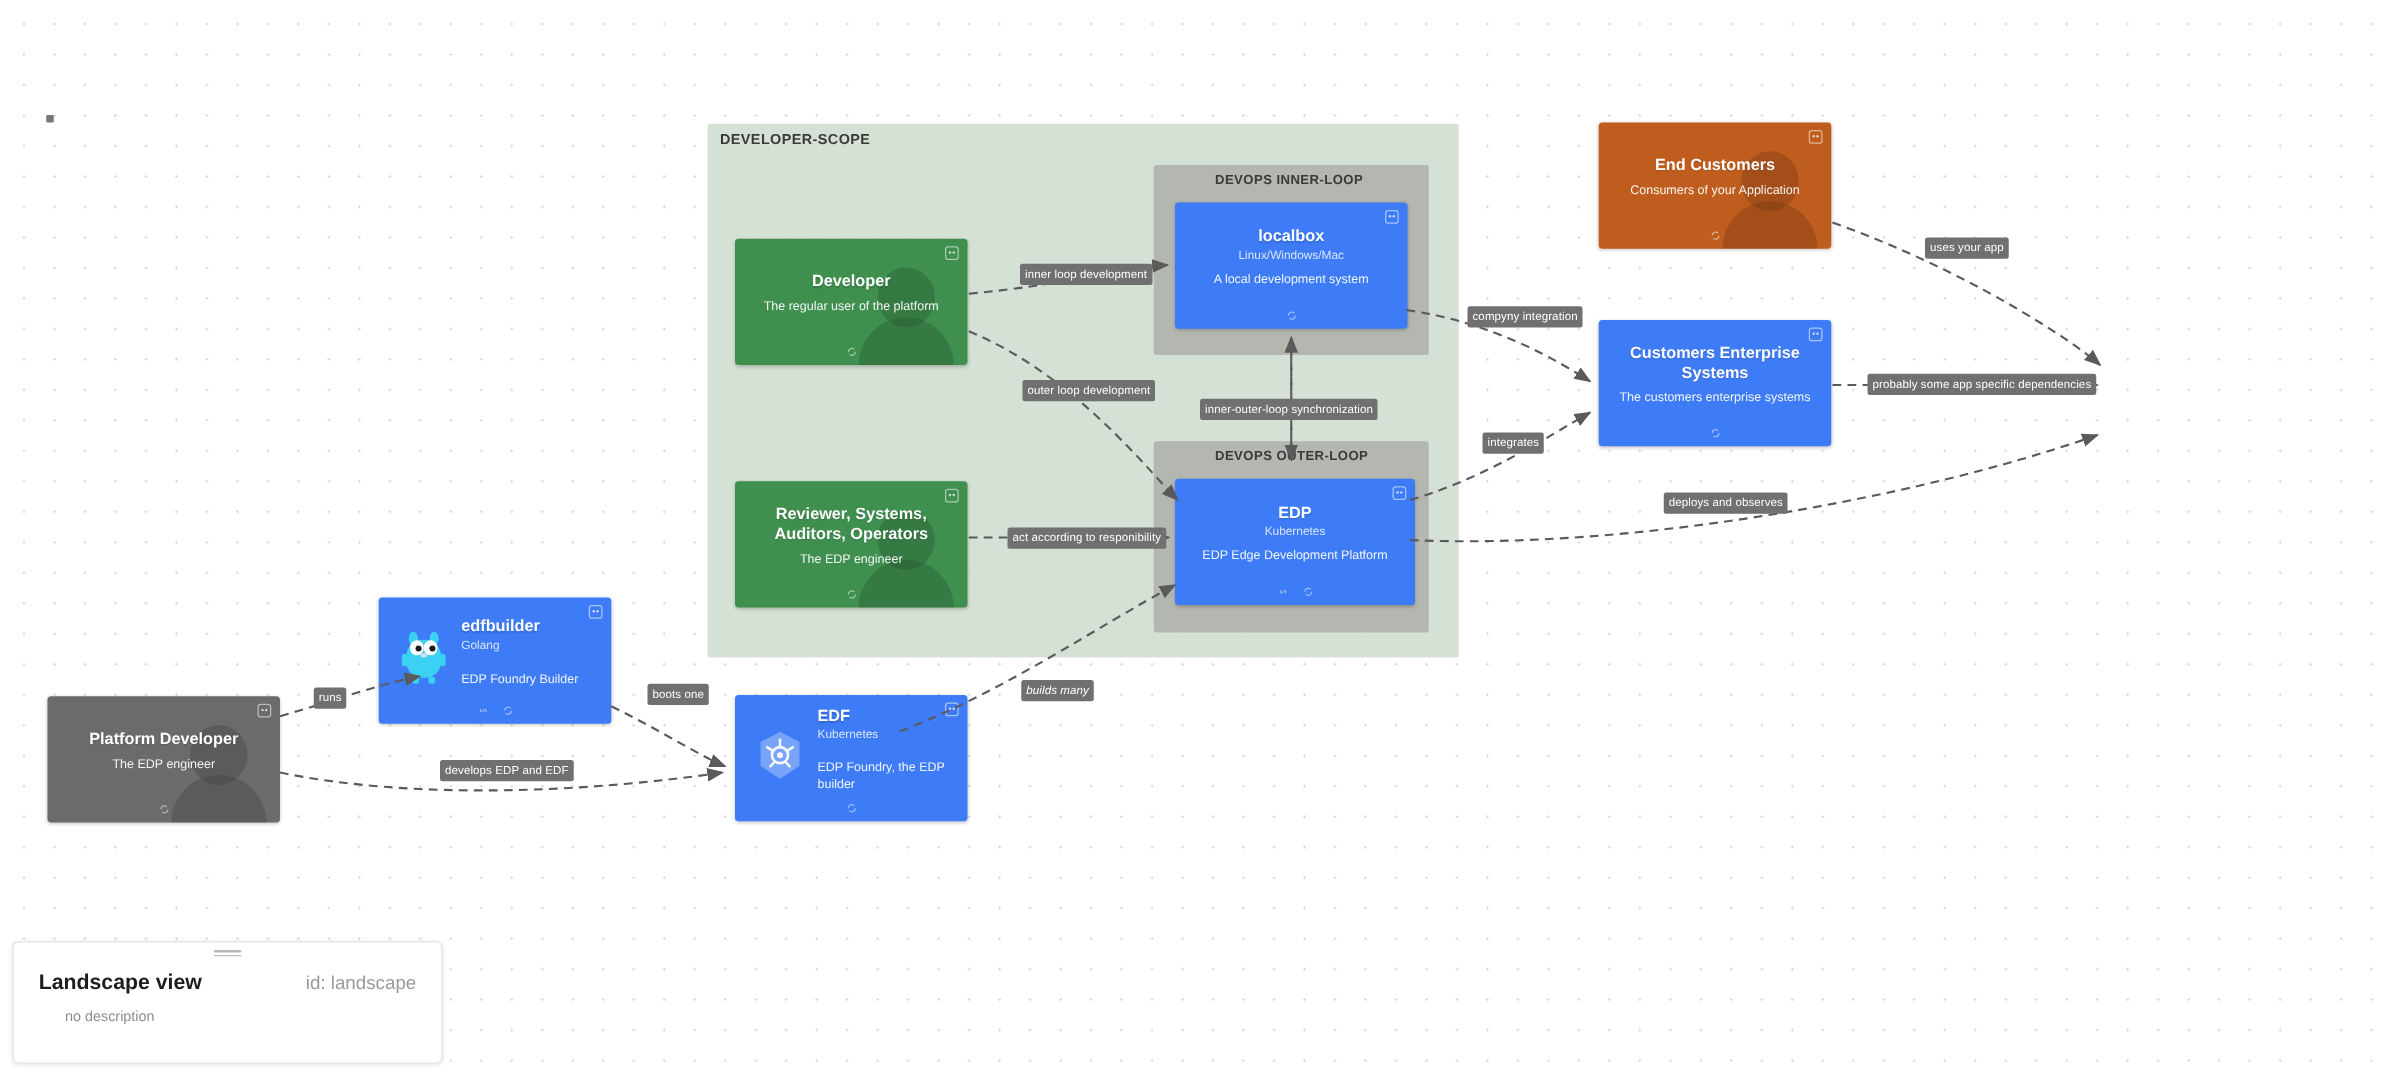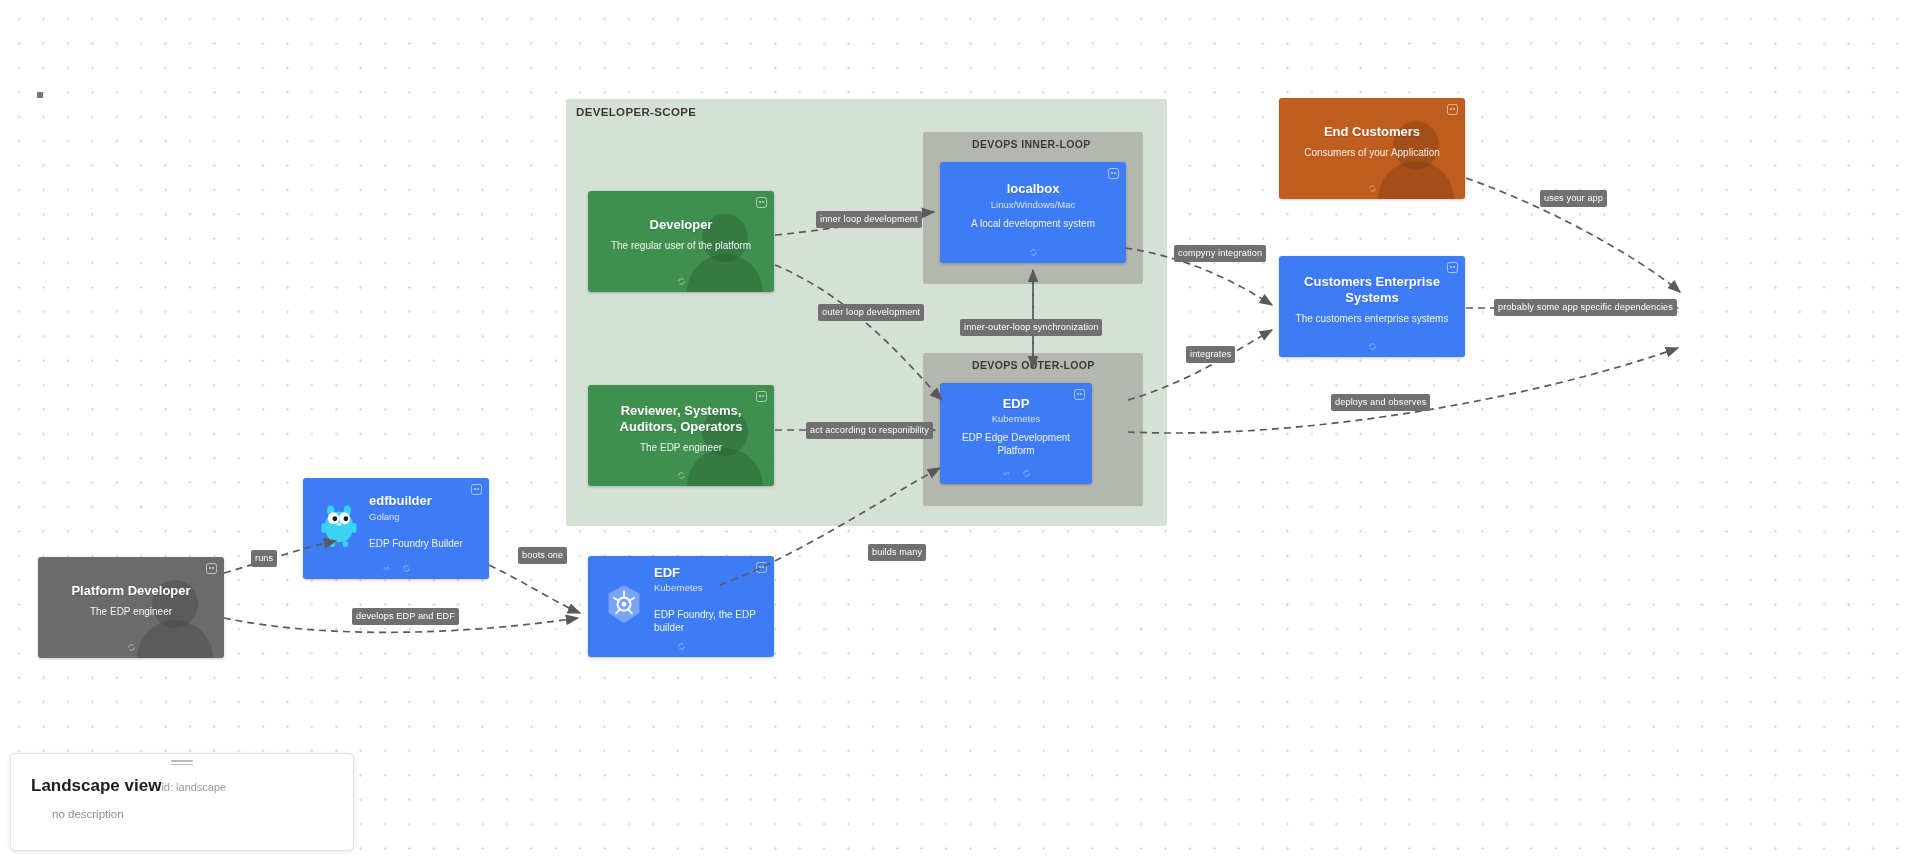--- a/index.html
+++ b/index.html
@@ -211,29 +211,29 @@
     width: 22px; height: 6px;
     cursor: grab;
   }
   #info-handle span {
     display:block; height:1.6px; background:#b9b9b9; border-radius:1px;
     margin-bottom: 2px;
   }
   .info-title-row {
     position: absolute;
     top: 22px; left: 20px; right: 20px;
-    display: flex; align-items: baseline; justify-content: flex-start;
+    display: flex; align-items: baseline; justify-content: space-between;
   }
   .info-title {
     font-size: 17px;
     font-weight: 700;
     color: #1d1d1d;
   }
   .info-id {
-    font-size: 11px;
+    font-size: 15px;
     color: #9a9a9a;
   }
   .info-desc {
     position: absolute;
     top: 54px; left: 20px;
     font-size: 11.5px;
     color: #8d8d8d;
     margin-left: 21px;
   }
 </style>
@@ -295,21 +295,21 @@
   <div class="elabel" style="left:818px; top:304px;">outer loop development</div>
   <div class="elabel" style="left:960px; top:319px;">inner-outer-loop synchronization</div>
   <div class="elabel" style="left:806px; top:422px;">act according to responibility</div>
   <div class="elabel" style="left:1174px; top:245px;">compyny integration</div>
   <div class="elabel" style="left:1186px; top:346px;">integrates</div>
   <div class="elabel" style="left:1540px; top:190px;">uses your app</div>
   <div class="elabel" style="left:1494px; top:299px;">probably some app specific dependencies</div>
   <div class="elabel" style="left:1331px; top:394px;">deploys and observes</div>
   <div class="elabel" style="left:251px; top:550px;">runs</div>
   <div class="elabel" style="left:518px; top:547px;">boots one</div>
-  <div class="elabel" style="left:868px; top:544px;">builds many</div>
+  <div class="elabel" style="left:817px; top:544px;font-style:italic;">builds many</div>
   <div class="elabel" style="left:352px; top:608px;">develops EDP and EDF</div>
 
   <div class="node green" style="left:588px; top:191px; width:186px; height:101px;">
     <div class="person">
       <div class="head"></div>
         <div class="torso"></div>
     </div>
     <div class="badge-tr"></div>
     <div class="node-body">
       <div class="n-title">Developer</div>
@@ -353,21 +353,21 @@
     </div>
     <div class="mini-row">
       <div class="mini">
           <svg viewBox="0 0 16 16">
             <path d="M3 8a5 5 0 0 1 8.5-3.5M13 8a5 5 0 0 1-8.5 3.5" stroke="#fff" stroke-width="1.7" fill="none"></path>
           </svg>
         </div>
     </div>
   </div>
 
-  <div class="node blue" style="left:940px; top:383px; width:152px; height:101px;">
+  <div class="node blue" style="left:940px; top:383px; width:192px; height:101px;">
     <div class="badge-tr"></div>
     <div class="node-body">
       <div class="n-title">EDP</div>
       <div class="n-sub">Kubernetes</div>
       <div class="n-desc">EDP Edge Development Platform</div>
     </div>
     <div class="mini-row">
       <div class="mini">
           <svg viewBox="0 0 16 16">
             <path d="M6 10l4-4M5 6a2.5 2.5 0 0 0 0 4M11 6a2.5 2.5 0 0 1 0 4" stroke="#fff" stroke-width="1.6" fill="none"></path>

